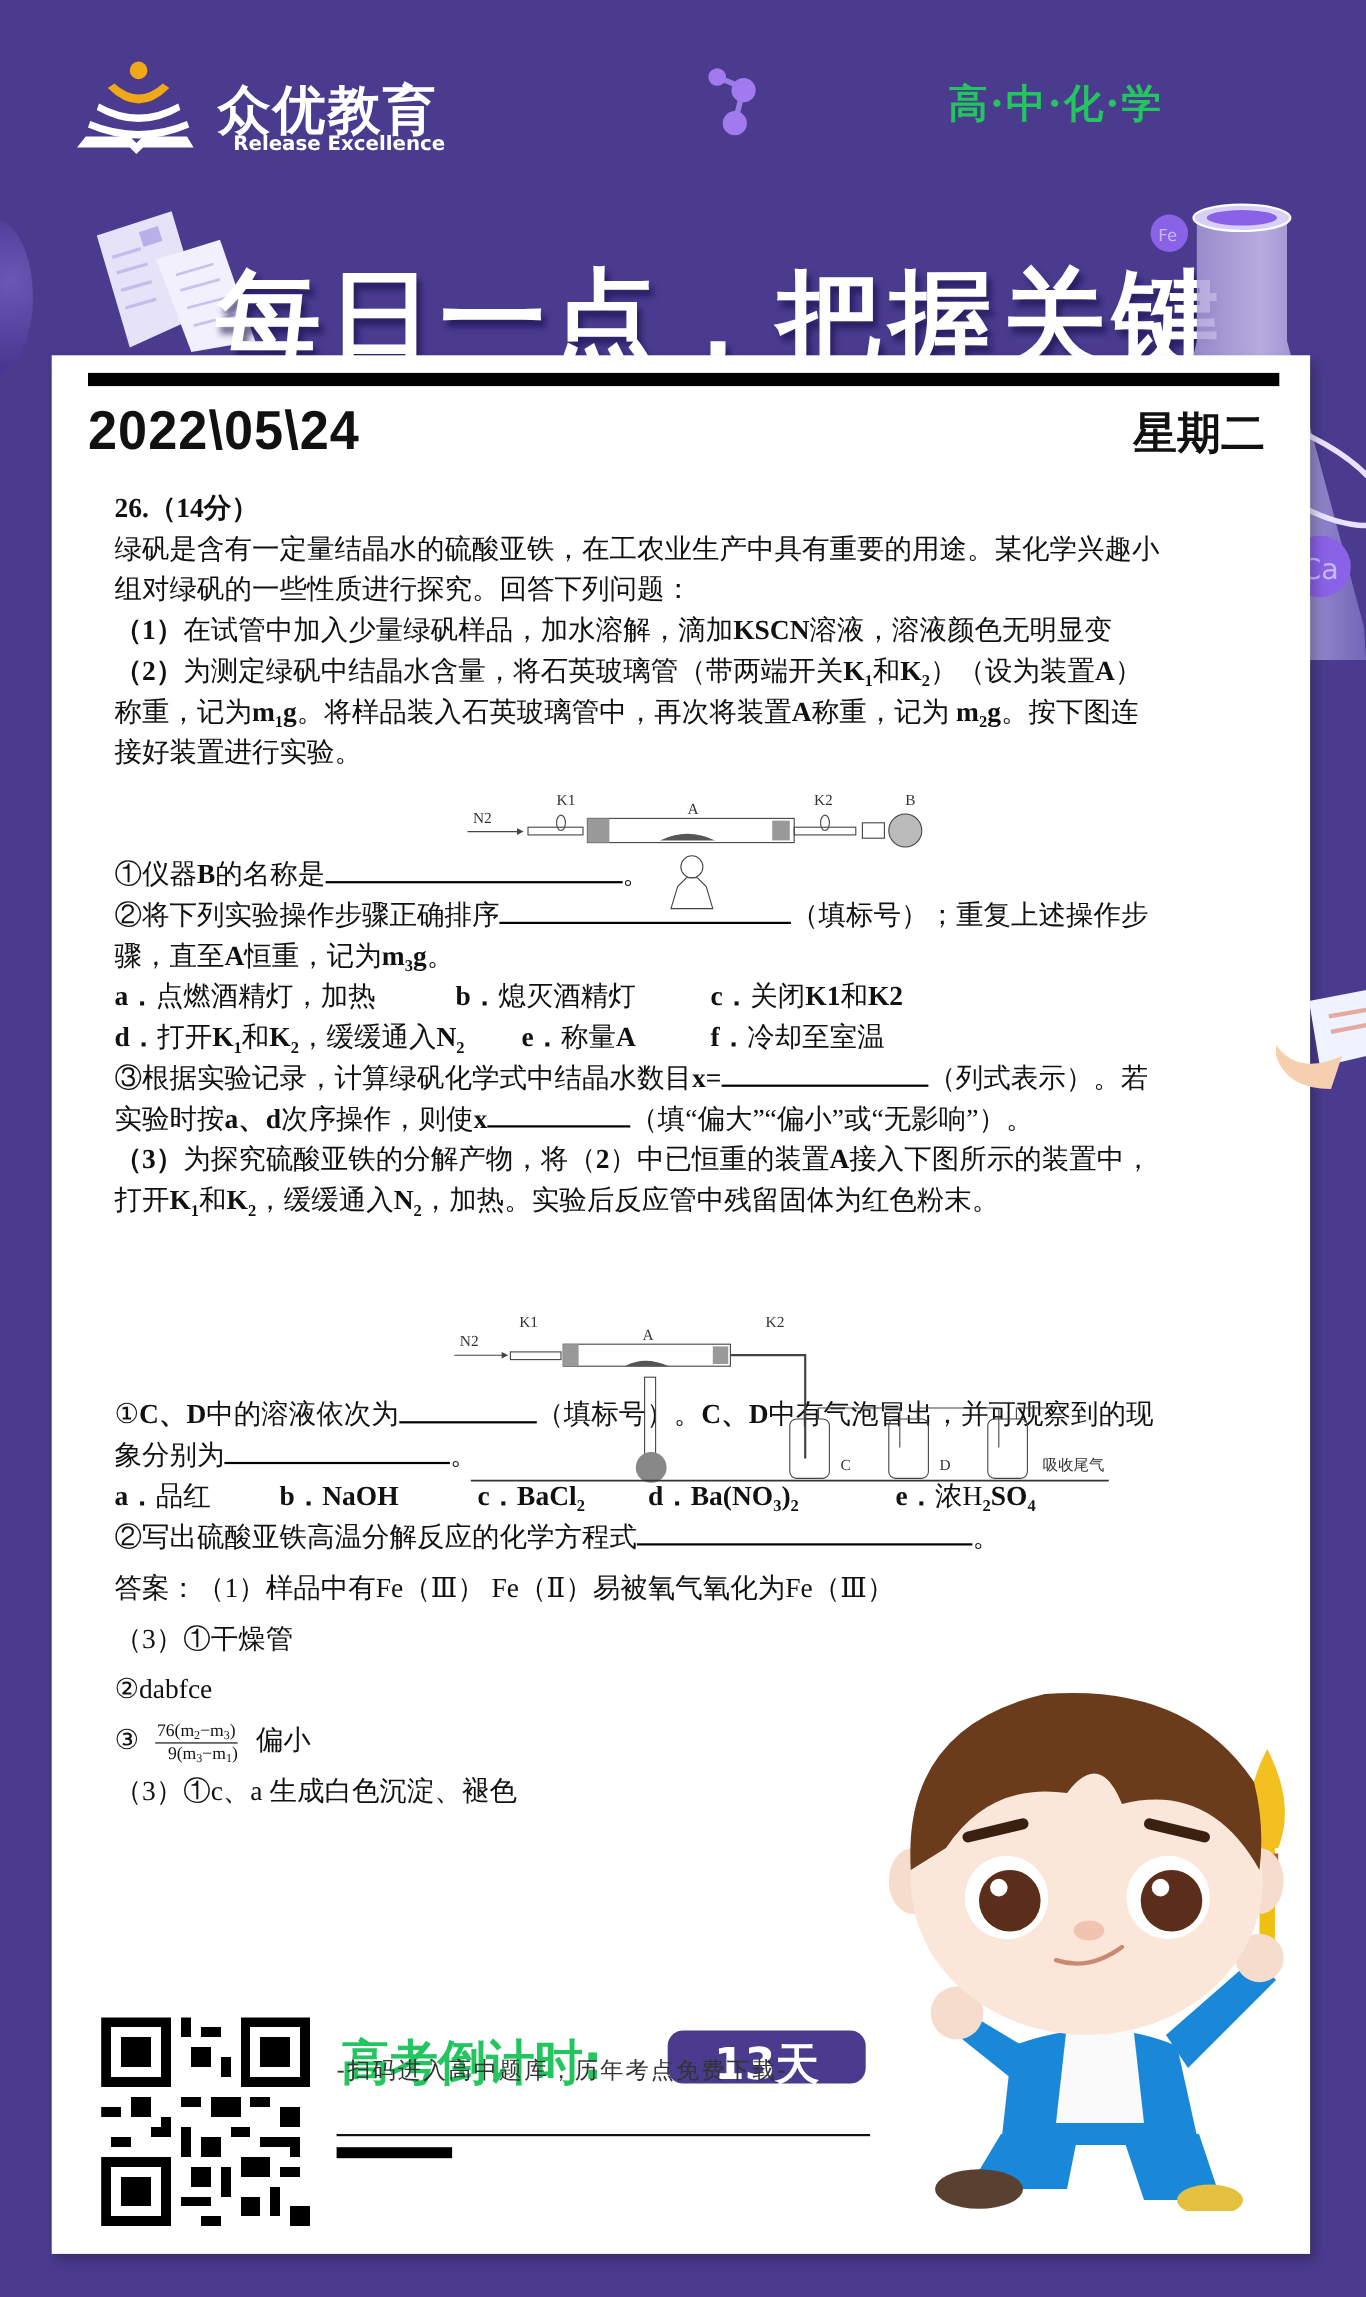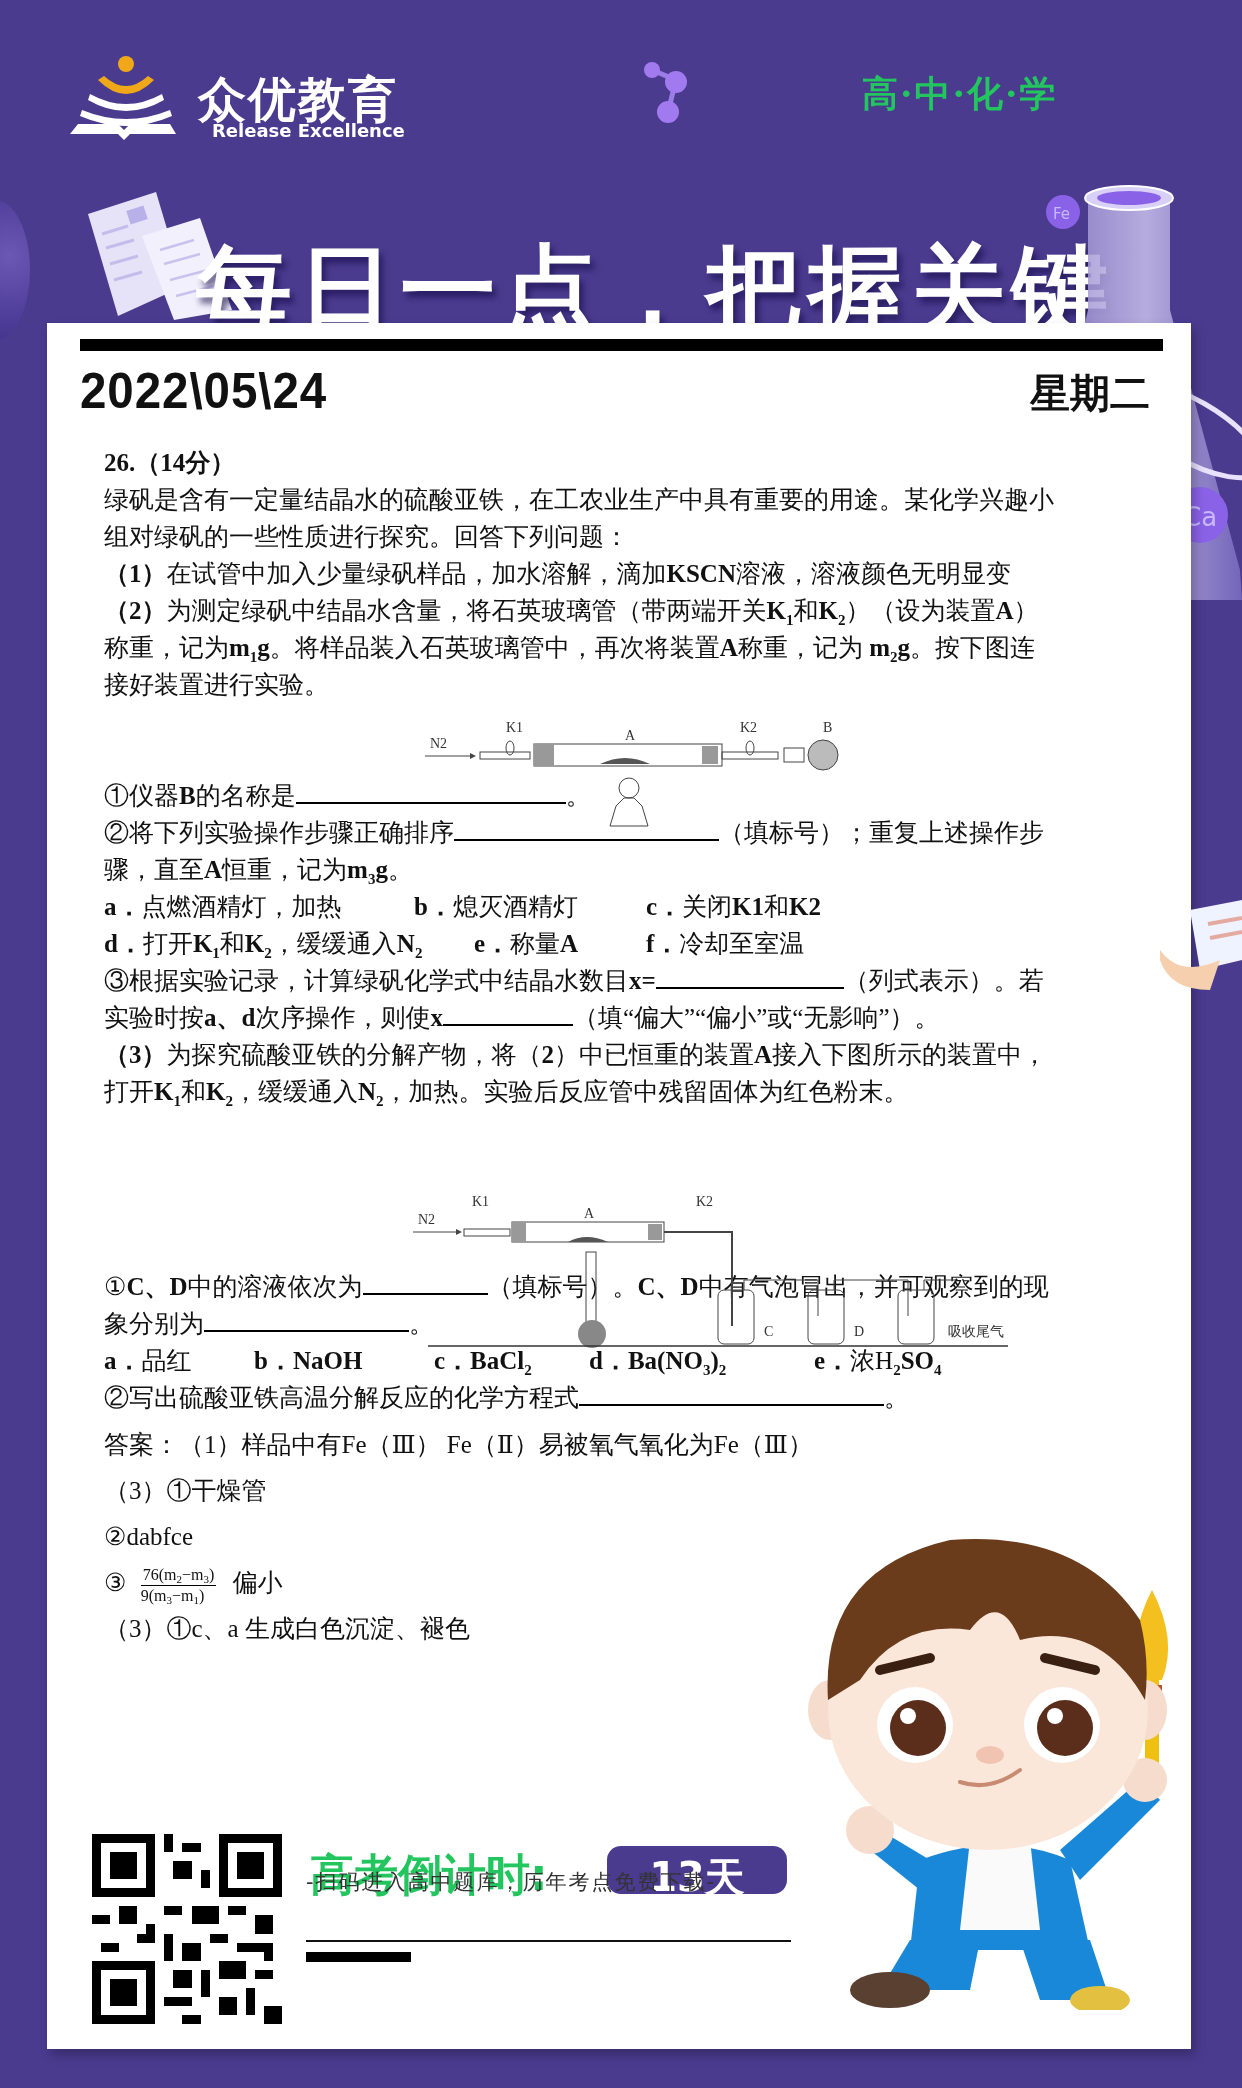--- a/index.html
+++ b/index.html
@@ -44,21 +44,21 @@
   .content { left: 104px; top: 444px; width: 1070px; font-size: 25px; line-height: 37px; }
   .line { white-space: nowrap; height: 37px; }
   .b { font-weight: bold; }
   .blank { display: inline-block; border-bottom: 2px solid #000; height: 24px; vertical-align: baseline; }
   sub { font-size: 15px; vertical-align: -6px; line-height: 0; }
   .opt { display: inline-block; }
 
   .diagram1 { left: 420px; top: 714px; width: 420px; height: 118px; }
   .diagram2 { left: 408px; top: 1186px; width: 610px; height: 164px; }
 
-  .frac { display: inline-block; vertical-align: middle; text-align: left; font-size: 16px; line-height: 20px; margin: 0 10px 0 8px; }
+  .frac { display: inline-block; vertical-align: middle; text-align: right; font-size: 16px; line-height: 20px; margin: 0 10px 0 8px; }
   .frac .num { border-bottom: 1.5px solid #000; padding: 0 2px; }
   .frac sub { font-size: 11px; vertical-align: -3px; }
   .cond { display: inline-block; font-size: 11px; line-height: 10px; vertical-align: 4px; color: #555; border-bottom: 3px double #777; padding: 0 2px; margin: 0 4px; }
 
   
   .qr { left: 92px; top: 1834px; width: 190px; height: 190px; }
   .countdown-label { left: 310px; top: 1846px; font-family: "DejaVu Sans", sans-serif; font-weight: bold; font-size: 44px; color: #22c55e; }
   .countdown-badge {
     left: 607px; top: 1846px; width: 180px; height: 48px;
     background: #4a3b8f; border-radius: 14px;

